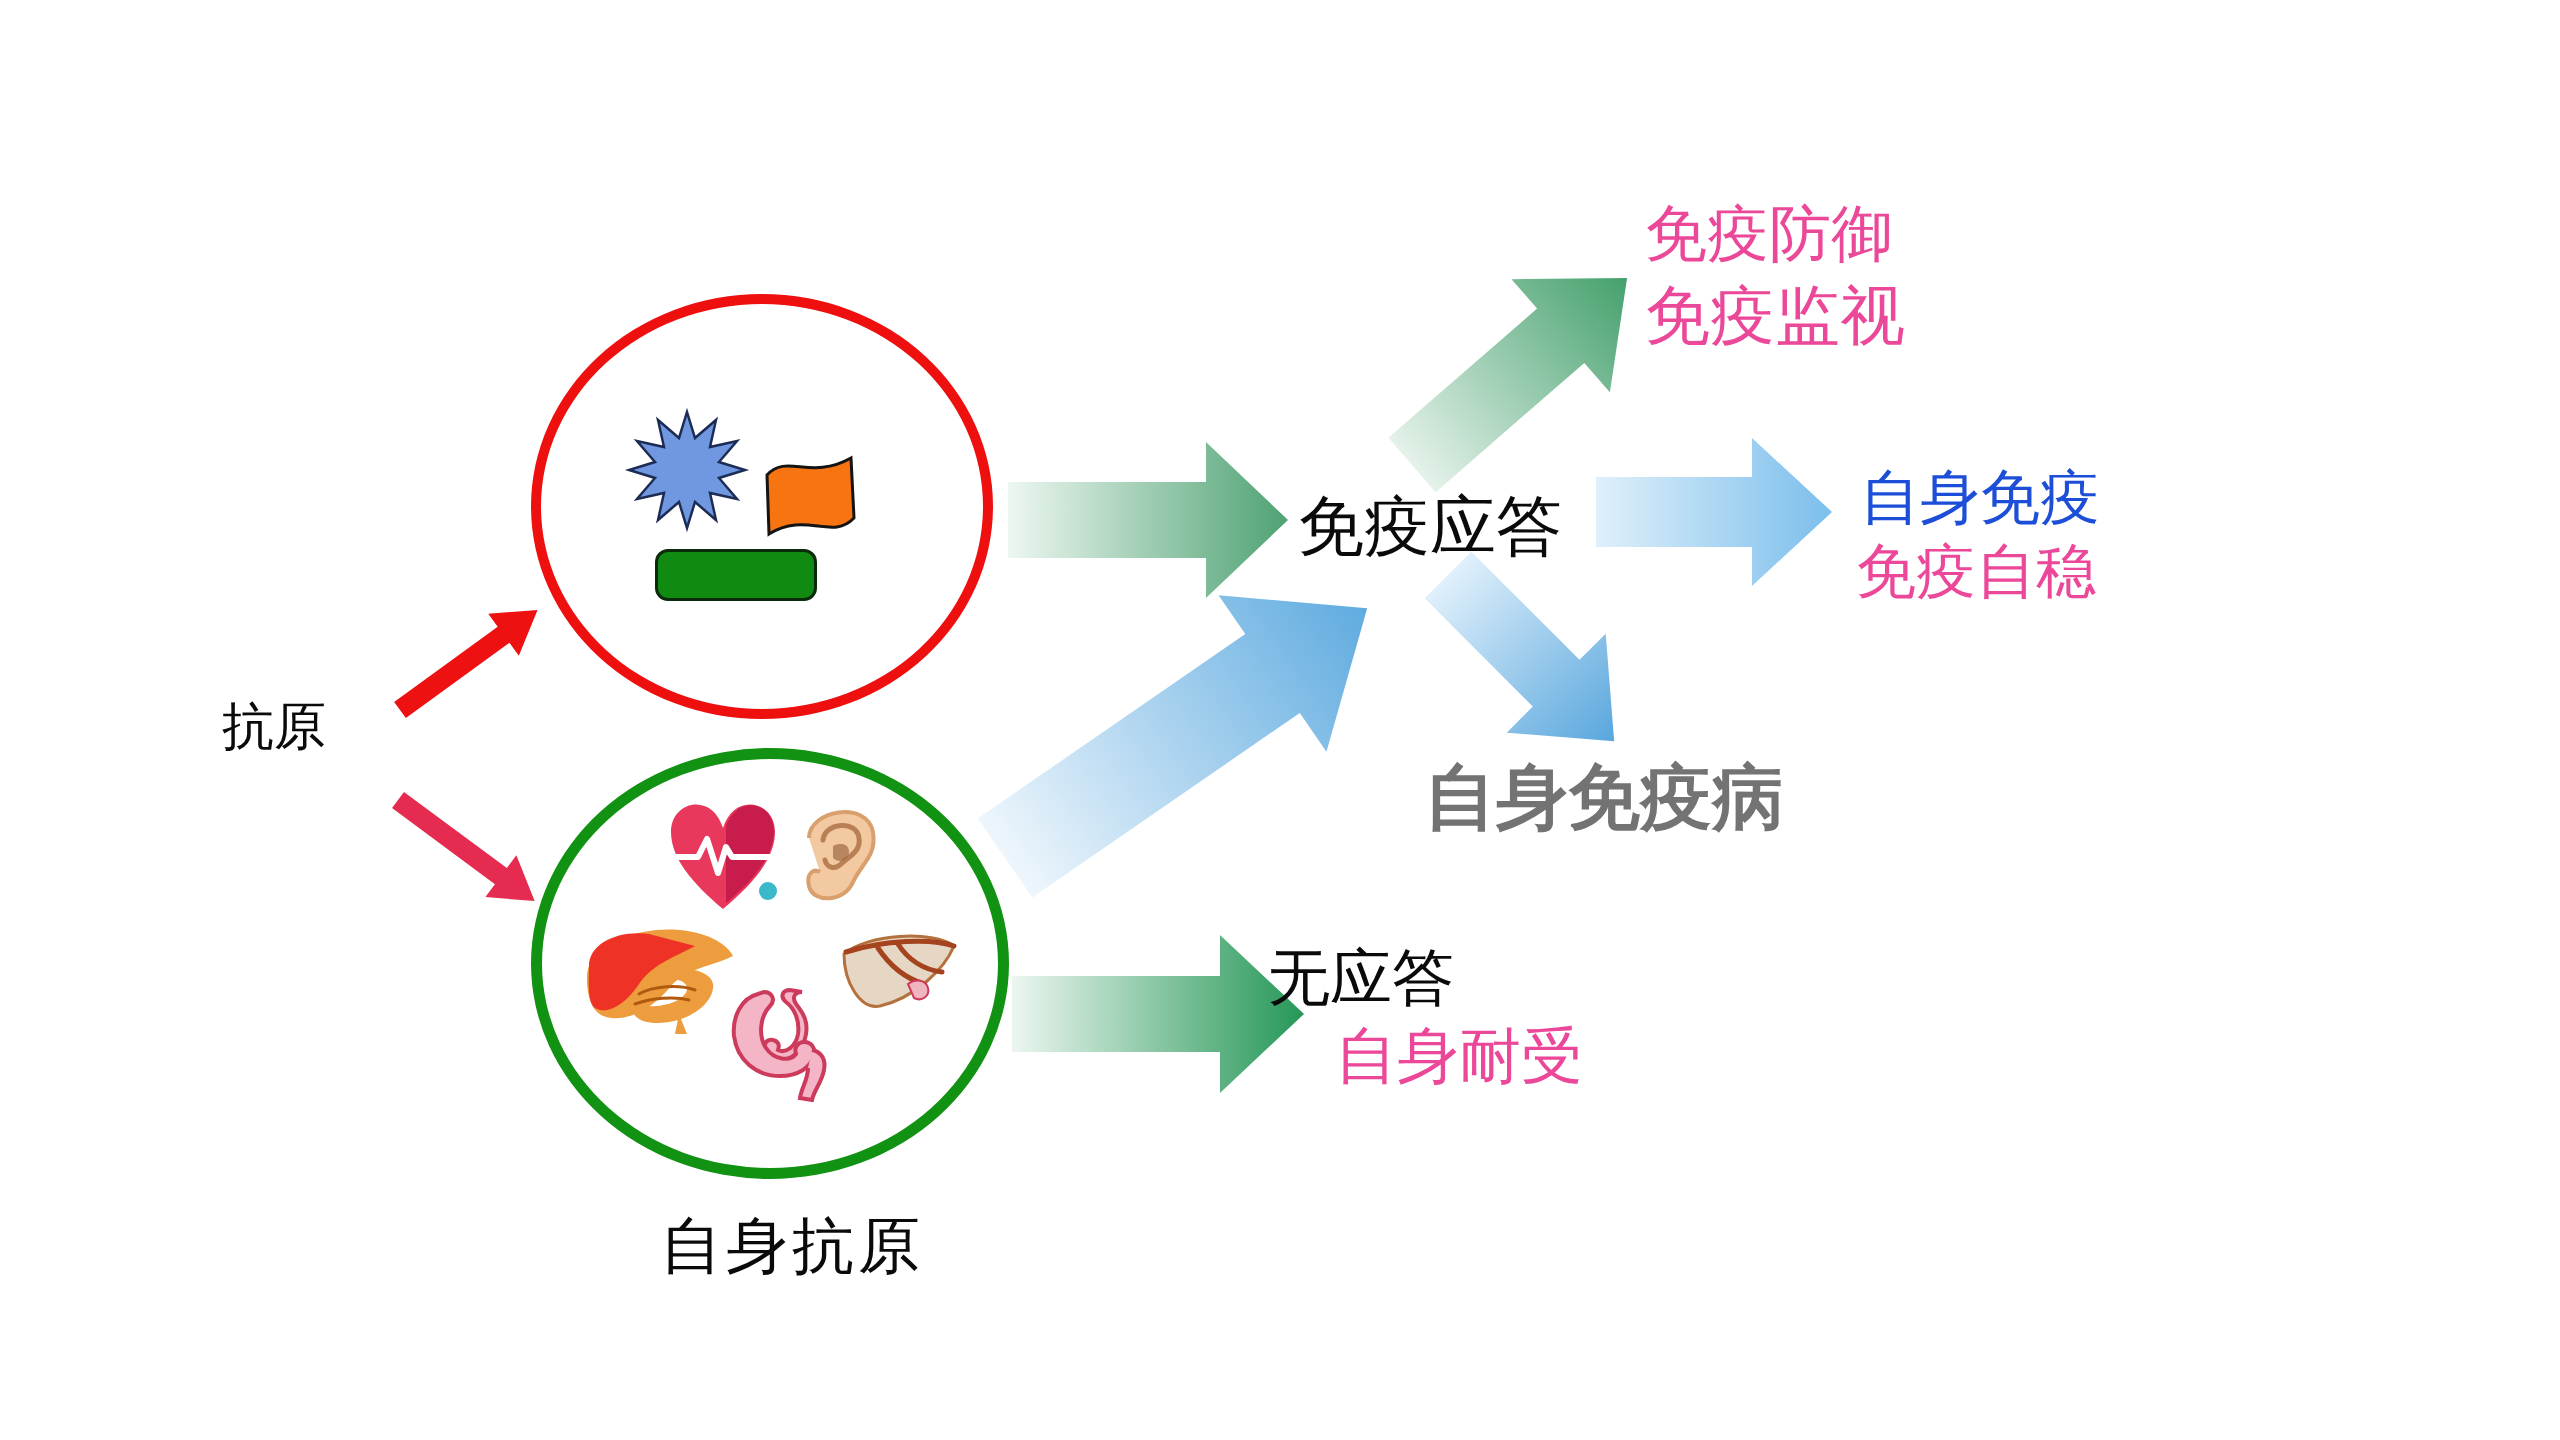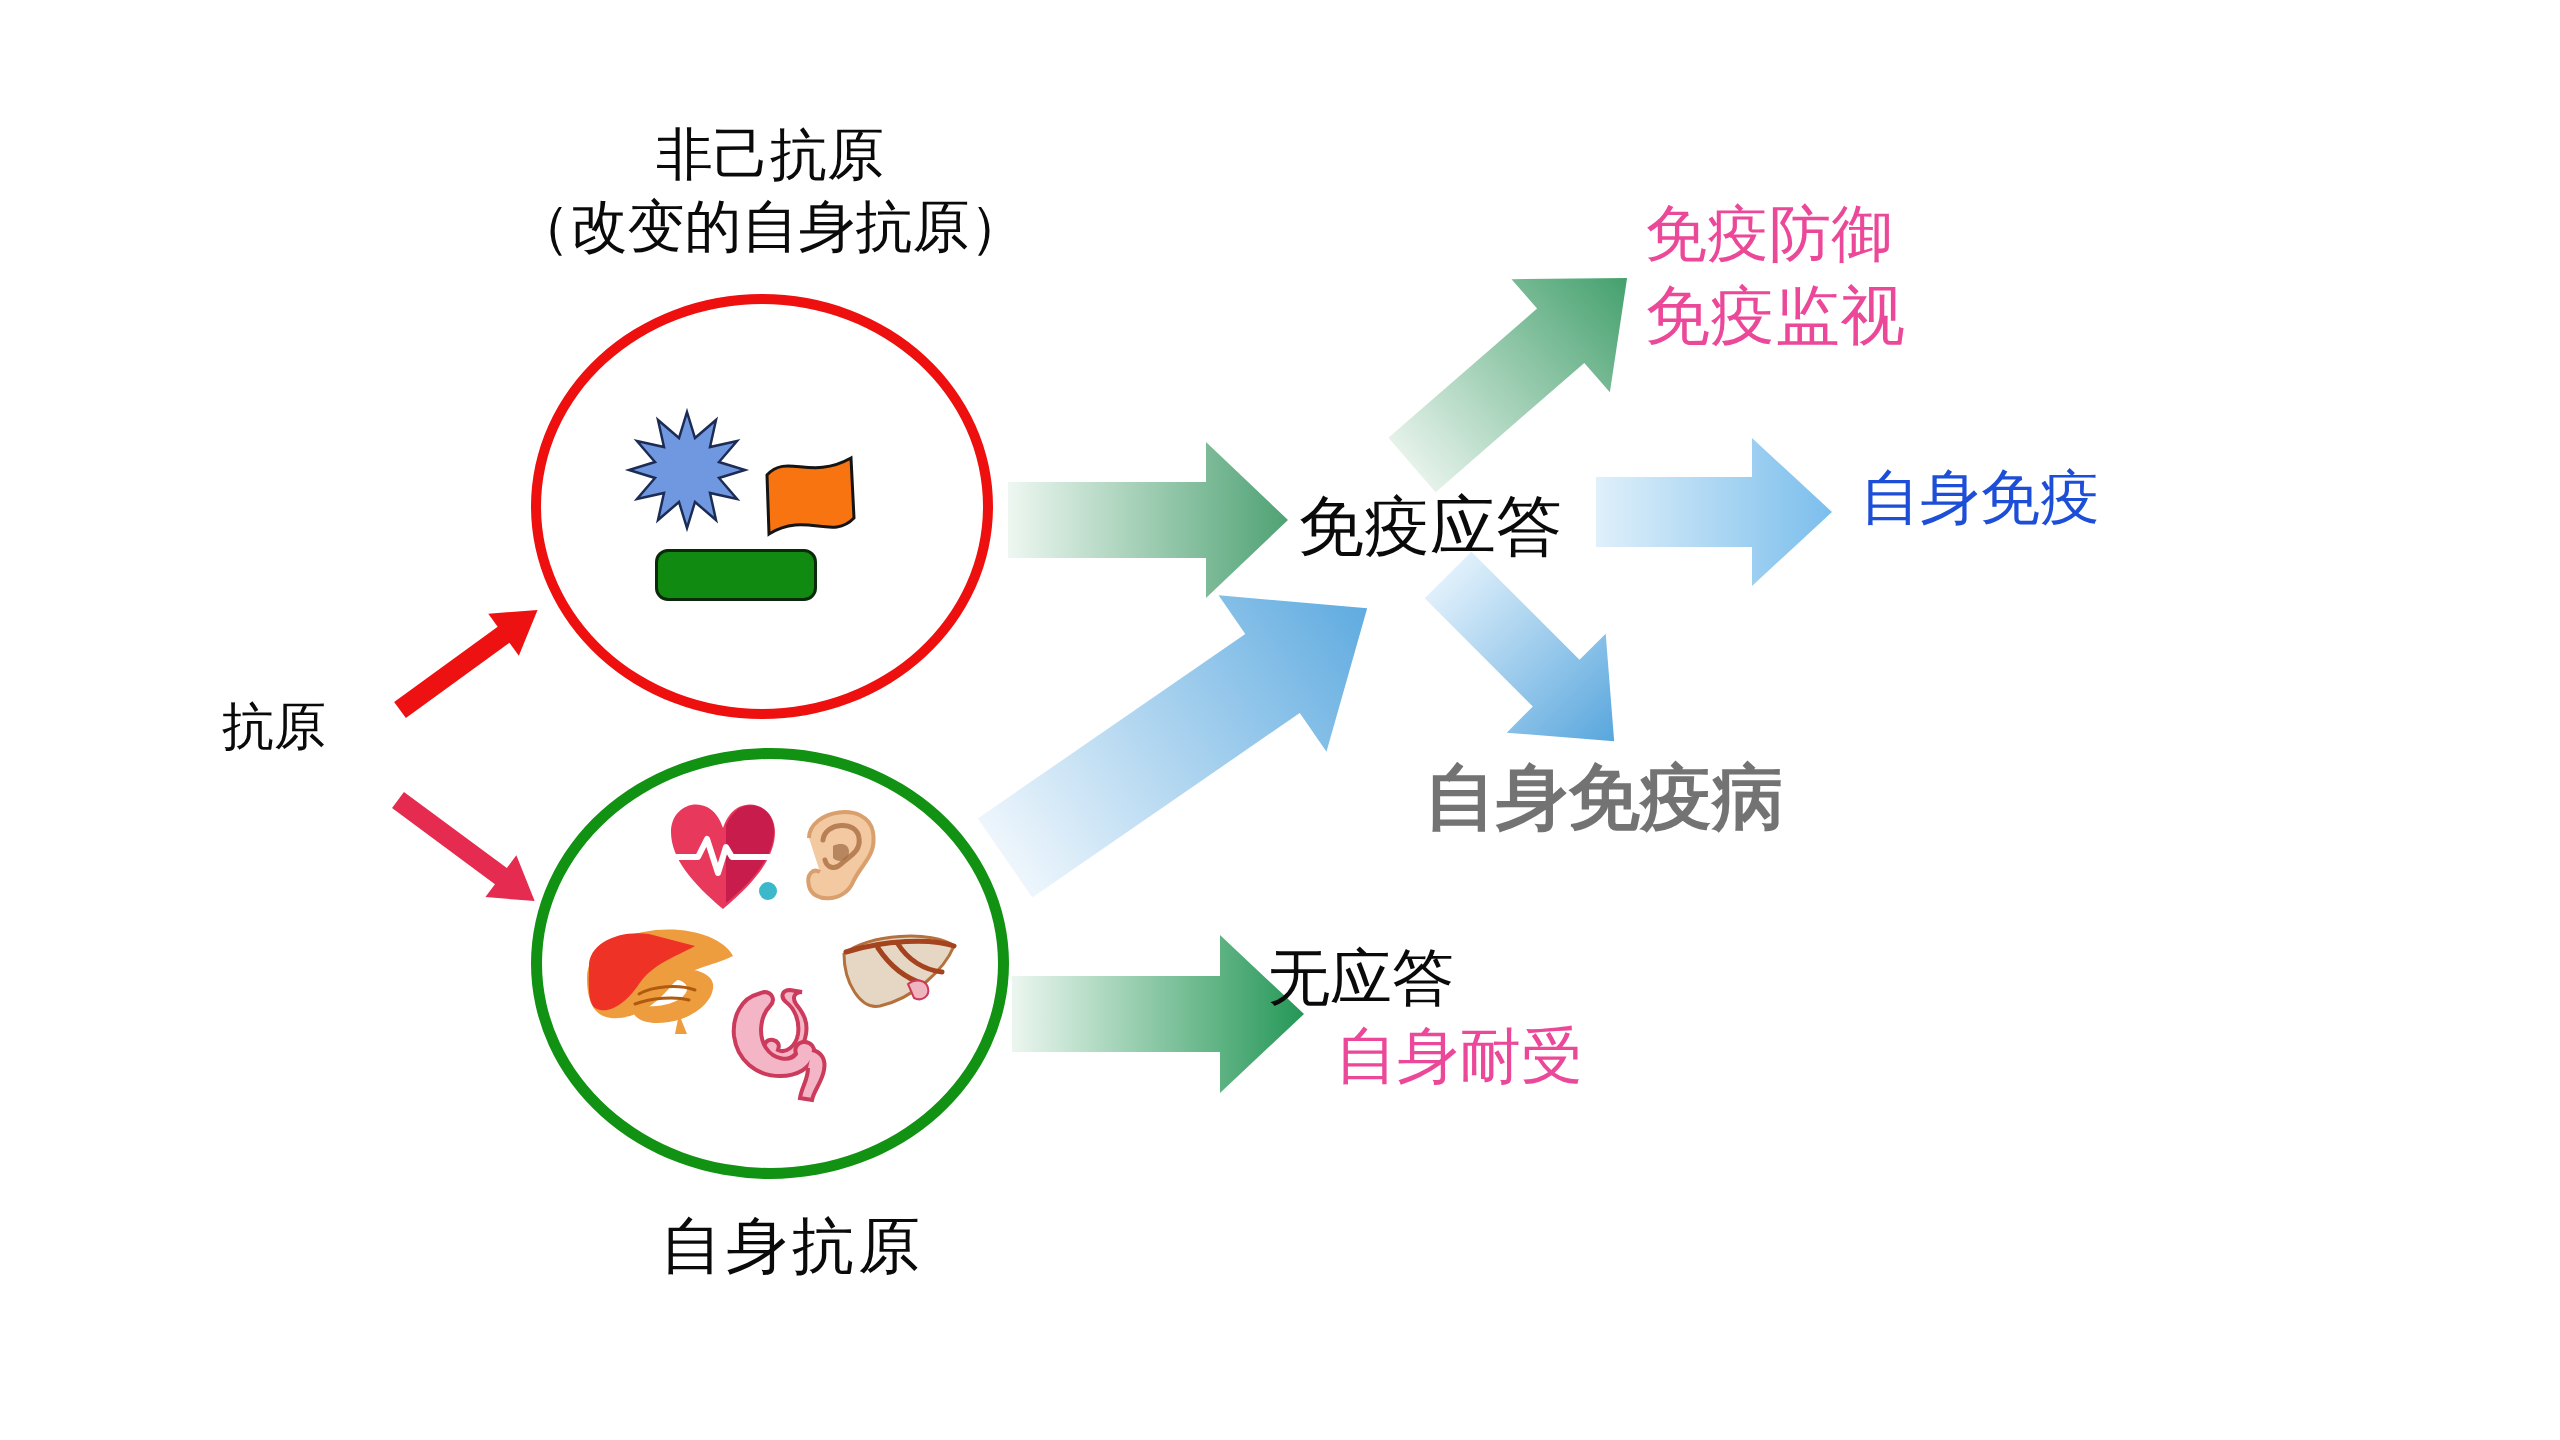--- a/index.html
+++ b/index.html
@@ -14,24 +14,20 @@
   .circle.red{border:10px solid #ee0f0f;}
   .circle.green{border:11px solid #119212;}
   .abs{position:absolute;}
   svg{display:block;overflow:visible;}
 </style>
 </head>
 <body>
 
 <div class="canvas">
 
-  <div class="txt center" style="left:440px;top:118px;width:660px;font-size:57px;line-height:72px;">
-    <div>非己抗原</div>
-    <div>（改变的自身抗原）</div>
-  </div>
 
   <div class="circle red" style="left:531px;top:294px;width:442px;height:405px;"></div>
   <div class="circle green" style="left:531px;top:748px;width:456px;height:409px;"></div>
 
   <svg class="abs" style="left:627px;top:410px;" width="120" height="120" viewBox="0 0 120 120">
     <polygon points="60,2 68,28 89,10 83,37 110,31 92,52 118,60 92,68 110,89 83,83 89,110 68,92 60,118 52,92 31,110 37,83 10,89 28,68 2,60 28,52 10,31 37,37 31,10 52,28" fill="#7098e0" stroke="#1c2c55" stroke-width="2.5"></polygon>
   </svg>
 
   <svg class="abs" style="left:760px;top:448px;" width="96" height="96" viewBox="0 0 96 96">
     <path d="M7,27 C27,5 50,33 91,10 L94,70 C72,93 46,63 9,86 Z" fill="#f87410" stroke="#141414" stroke-width="3"></path>
@@ -144,19 +140,20 @@
       </defs>
     <polygon points="0,41 208,41 208,0 292,79 208,158 208,117 0,117" fill="url(#gF)"></polygon>
   </svg>
 
   <div class="txt" style="left:1298px;top:482px;font-size:66px;">免疫应答</div>
 
   <div class="txt green-t" style="left:1645px;top:192px;font-size:62px;">免疫防御</div>
   <div class="txt green-t" style="left:1645px;top:272px;font-size:65px;">免疫监视</div>
 
   <div class="txt red-t" style="left:1860px;top:458px;font-size:60px;">自身免疫</div>
+  <div class="txt green-t" style="left:1856px;top:532px;font-size:60px;">免疫自稳</div>
 
   <div class="txt bold-red" style="left:1424px;top:750px;font-size:72px;">自身免疫病</div>
 
   <div class="txt" style="left:1268px;top:936px;font-size:62px;">无应答</div>
   <div class="txt green-t" style="left:1335px;top:1014px;font-size:62px;">自身耐受</div>
 
 </div>
 
 </body></html>

